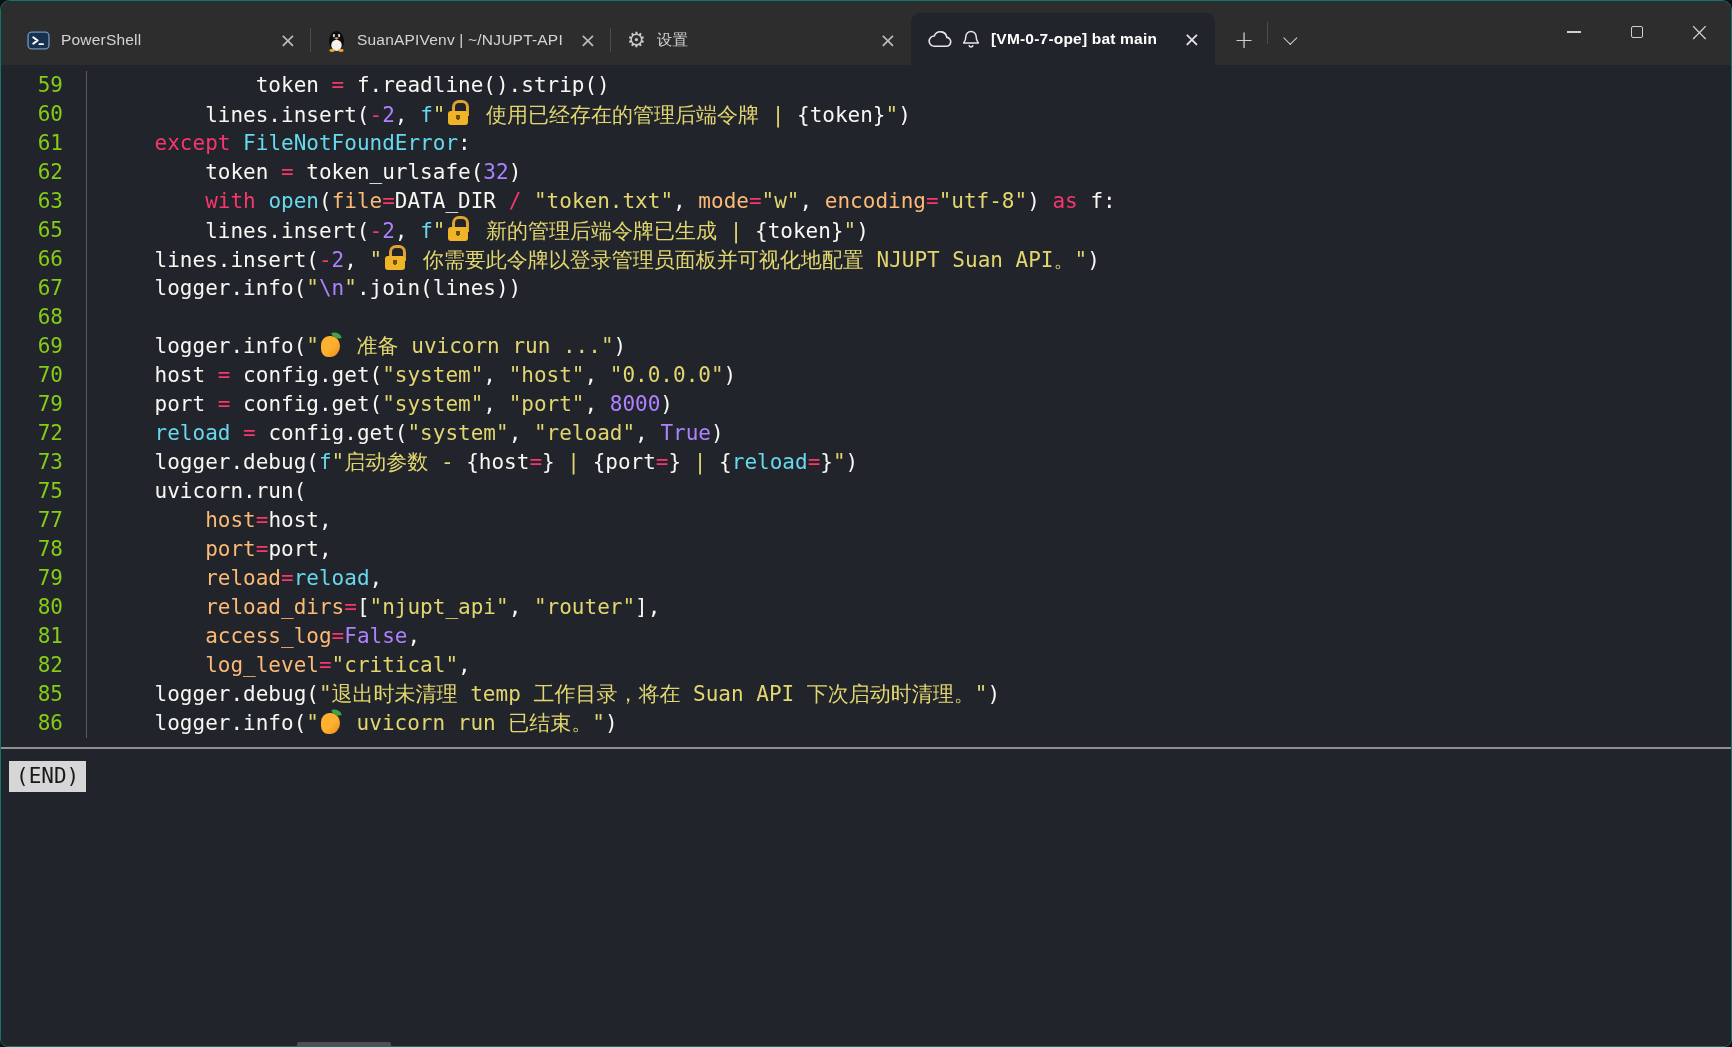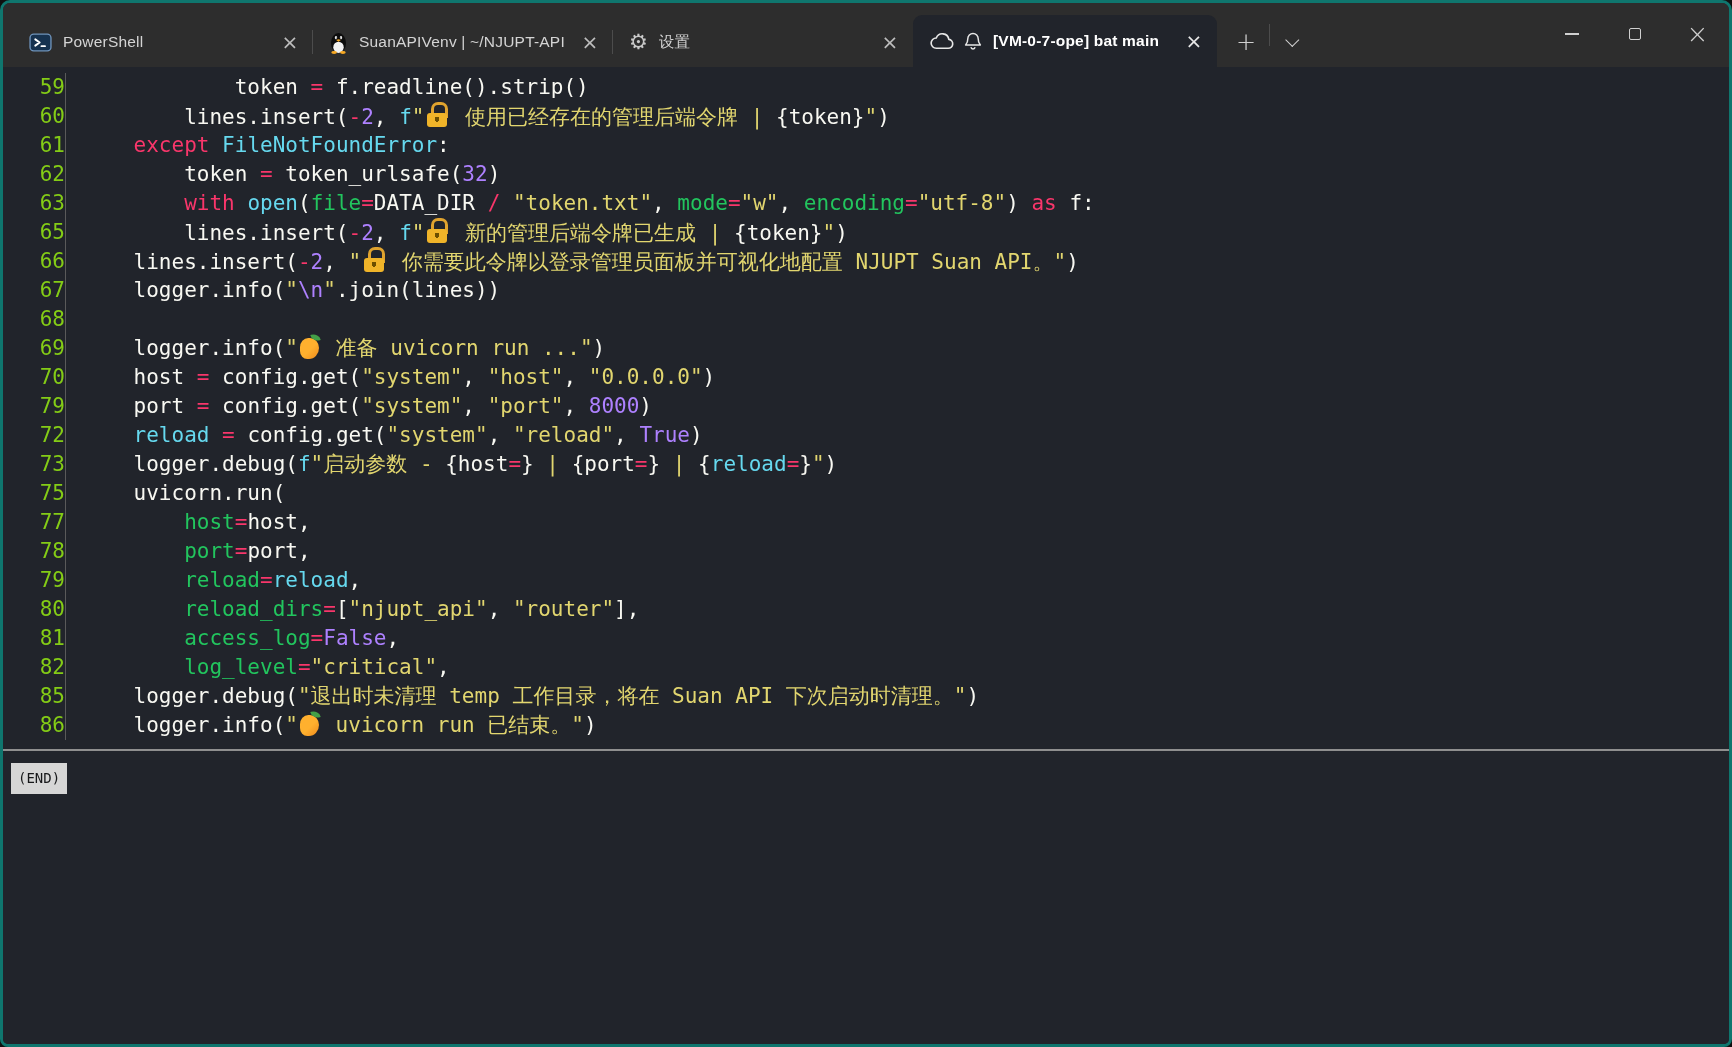--- a/index.html
+++ b/index.html
@@ -1,18 +1,18 @@
 <!DOCTYPE html>
 <html><head>
 <meta charset="utf-8">
 <style>
   * { margin:0; padding:0; box-sizing:border-box; }
   html,body { width:1732px; height:1047px; background:#101010; overflow:hidden; }
   .window { position:relative; width:1732px; height:1047px; background:#21242b;
-            border-radius:10px 10px 8px 8px; overflow:hidden; border:3px solid #0f766e;
+            border-radius:10px 10px 8px 8px; overflow:hidden; border:1px solid #0f766e;
             font-family:"Liberation Sans", sans-serif; }
 
   
   .titlebar { position:relative; height:64px; background:#2d2d2d; display:flex; align-items:flex-end; }
   .tabs { display:flex; align-items:flex-end; padding-left:10px; height:64px; }
   .tab { width:300px; height:50px; display:flex; align-items:center; padding:0 8px 0 16px;
          position:relative; color:#d4d4d4; cursor:default; }
   .tab.sep::after { content:""; position:absolute; right:0; top:13px; height:24px; width:1px; background:#4c4c4c; }
   .tab.active { width:304px; height:52px; background:#21242b; border-radius:9px 9px 0 0; color:#ffffff; }
   .tab .icon-wrap { display:flex; align-items:center; gap:8px; flex:0 0 auto; }
@@ -32,29 +32,29 @@
   .wc { width:63px; height:62px; display:flex; align-items:center; justify-content:center; }
   .wc-min { width:14px; height:2px; background:#d0d0d0; }
   .wc-max { width:12px; height:12px; border:1.6px solid #d0d0d0; border-radius:2px; }
   .wc-close { color:#d0d0d0; font-size:26px; font-weight:300; font-family:"DejaVu Sans", sans-serif; line-height:1; }
 
   
   .terminal { position:relative; height:983px; background:#21242b; padding-top:6px;
               font-family:"DejaVu Sans Mono","Liberation Mono",monospace; font-size:21px; color:#f8f8f2; }
   .row { display:flex; height:29px; line-height:29px; }
   .lnum { flex:0 0 62px; text-align:right; color:#84cc16; }
-  .code { flex:1 1 auto; border-left:1px solid #5a5a5a; padding-left:17px;
+  .code { flex:1 1 auto; border-left:1px solid #5a5a5a; margin-left:23px; padding-left:17px;
           white-space:pre; min-height:29px; }
   .tk-w { color:#f8f8f2; } .tk-k { color:#f9366b; } .tk-s { color:#e2d66f; }
-  .tk-n { color:#ae81ff; } .tk-a { color:#22c55e; } .tk-b { color:#66d9ef; }
+  .tk-n { color:#ae81ff; } .tk-a { color:#fdba74; } .tk-b { color:#66d9ef; }
 
   .frame-bottom { border-top:2px solid #8f8f8f; margin-top:9px; width:100%; }
   .pager { margin:12px 0 0 8px; }
   .pager-badge { display:inline-block; background:#d6d6d6; color:#17181a; padding:0 7px;
-                 font-size:14px; line-height:31px; }
+                 font-size:21px; line-height:31px; }
 
   
   .emoji { display:inline-block; position:relative; }
   .emoji-lock { width:24px; height:25px; vertical-align:-3px; margin:0 2px; }
   .emoji-lock::before { content:""; position:absolute; top:0; left:5px; width:11px; height:13px;
                         border:3px solid #e0a32e; border-bottom:none; border-radius:7px 7px 0 0; }
   .emoji-lock::after { content:""; position:absolute; bottom:0; left:1px; width:20px; height:14px;
                        border-radius:3px;
                        background:radial-gradient(circle at 50% 45%, #6b4e00 2.4px, #f0b429 2.5px); }
   .emoji-mango { width:21px; height:25px; vertical-align:-4px; margin:0 2px; }

